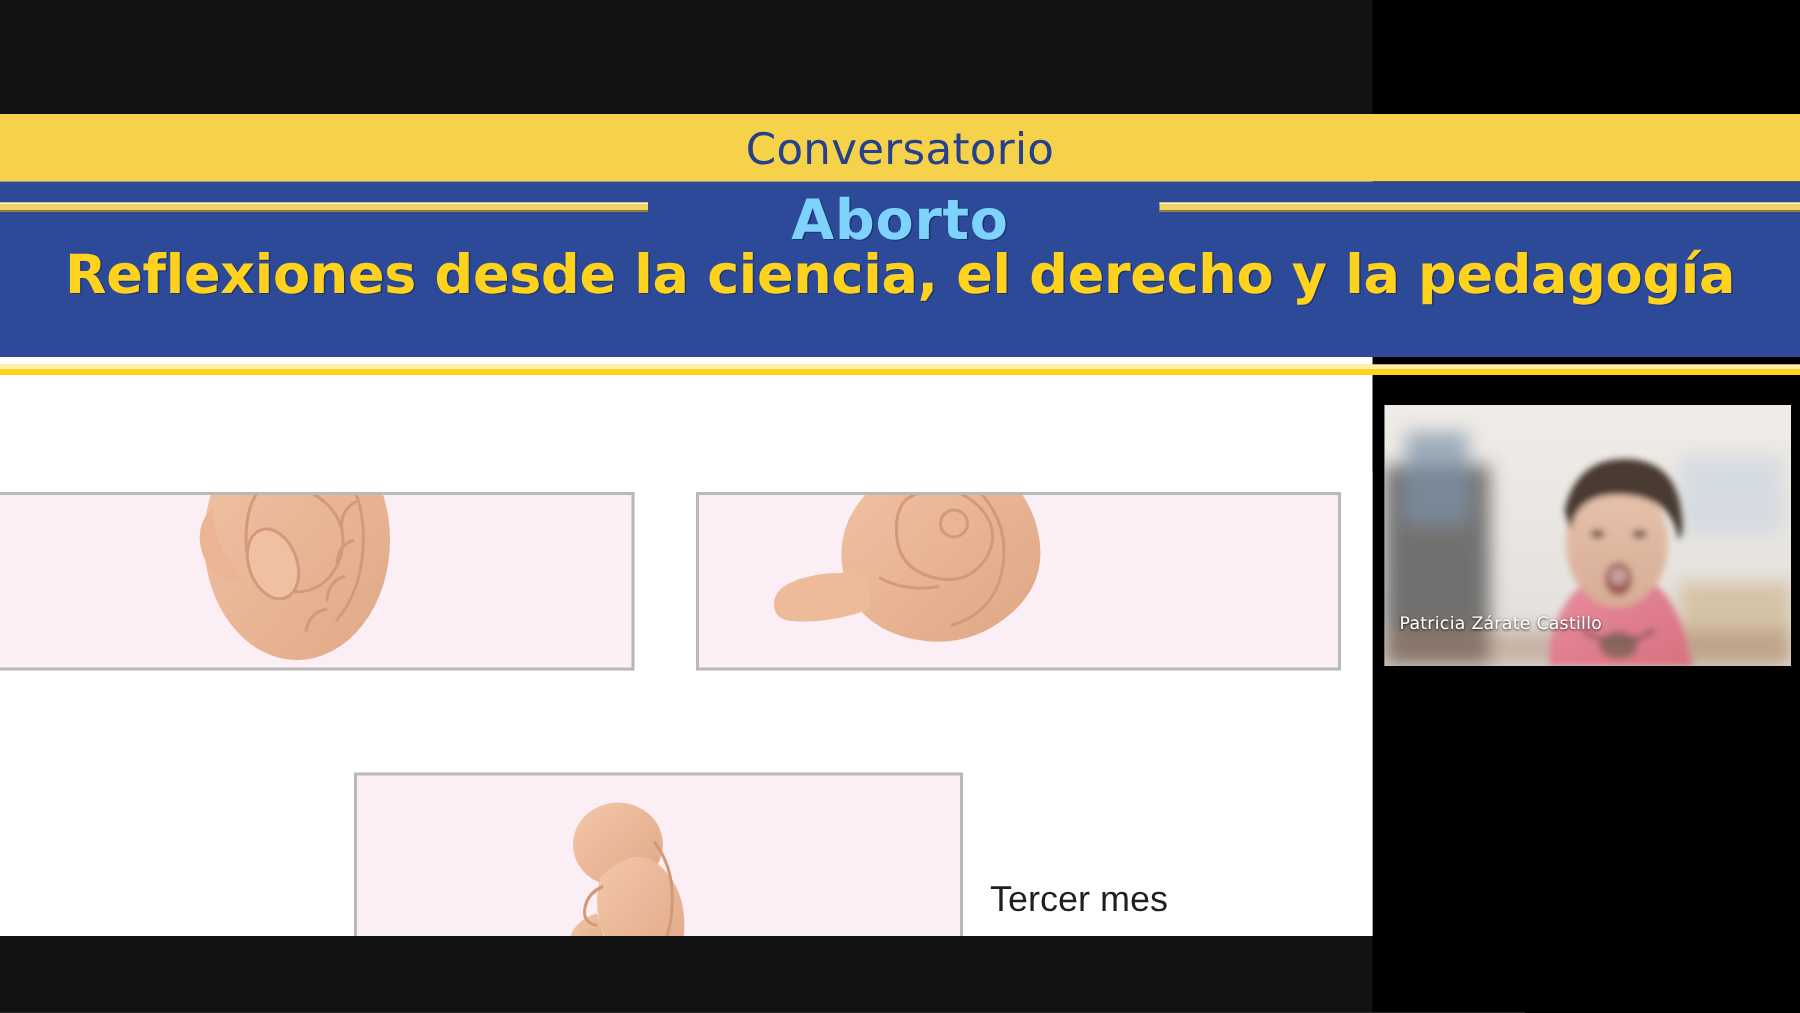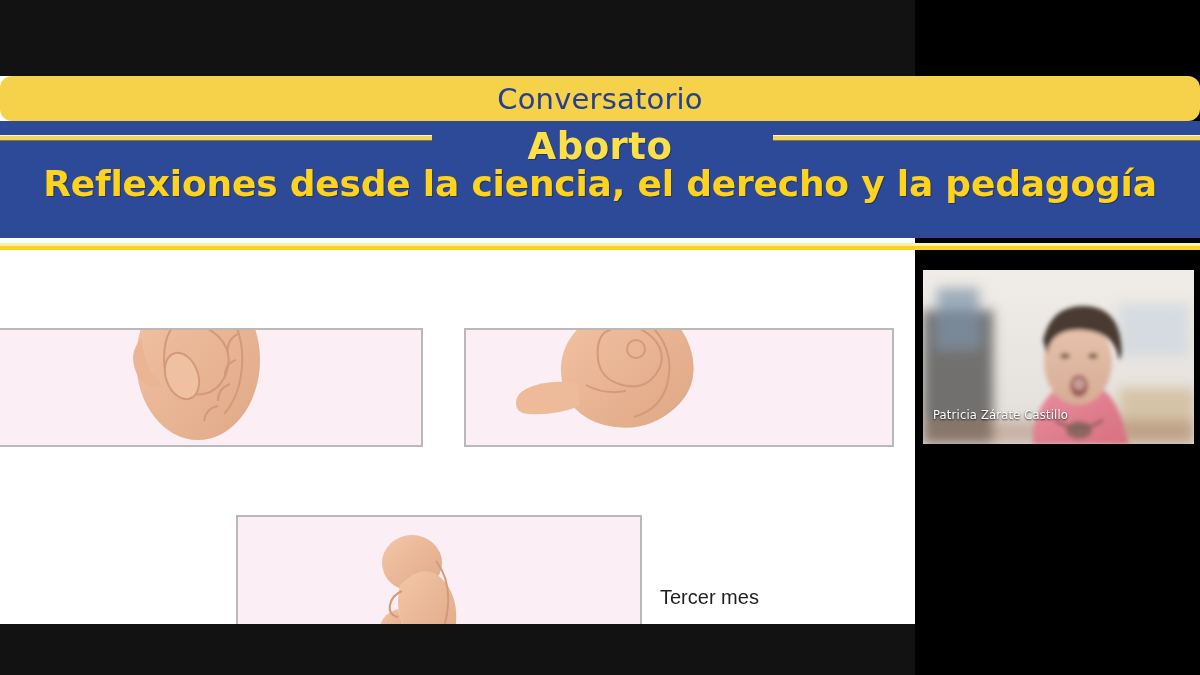--- a/index.html
+++ b/index.html
@@ -9,34 +9,34 @@
 
   
   .lb-left{position:absolute;left:0;width:915px;background:#121212;}
   .lb-right{position:absolute;left:915px;width:285px;background:#000;}
 
   
   #share{position:absolute;left:0;top:76px;width:915px;height:548px;background:#fff;overflow:hidden;}
 
   
   #banner{position:absolute;left:0;top:0;width:1200px;}
-  .band-yellow{position:absolute;left:0;top:76px;width:1200px;height:45px;background:#F5D24A;border-radius:12px;}
+  .band-yellow{position:absolute;left:0;top:76px;width:1200px;height:45px;background:#F5D24A;}
   .band-yellow .kicker{
       position:absolute;left:0;top:0;width:1200px;height:45px;
       display:flex;align-items:center;justify-content:center;
       color:#27408B;font-size:29px;font-weight:400;letter-spacing:.2px;
       font-family:"DejaVu Sans",sans-serif;
   }
   .band-blue{position:absolute;left:0;top:121px;width:1200px;height:117px;background:#2C4A97;}
   .rule{position:absolute;height:4px;background:#F0D36B;border-top:1px solid #fff6c8;border-bottom:1px solid #8a7a22;}
   .rule.left{left:0;top:135px;width:432px;}
   .rule.right{left:773px;top:135px;width:427px;}
   .main-word{
       position:absolute;left:0;top:125px;width:1200px;text-align:center;
-      color:#fde047;font-size:37px;font-weight:bold;letter-spacing:.5px;
+      color:#7dd3fc;font-size:37px;font-weight:bold;letter-spacing:.5px;
       font-family:"DejaVu Sans",sans-serif;
       text-shadow:1px 1px 0 #1d3470;
   }
   .sub-line{
       position:absolute;left:0;top:163px;width:1200px;text-align:center;
       color:#FFD21E;font-size:36px;font-weight:bold;letter-spacing:-.2px;
       font-family:"DejaVu Sans",sans-serif;
       text-shadow:1px 1px 0 #1d3470;white-space:nowrap;
   }
   .band-underline{position:absolute;left:0;top:243px;width:1200px;height:7px;background:#FFD21E;}
@@ -52,21 +52,21 @@
   }
   .photo.p1{left:-40px;top:14px;width:463px;height:119px;}
   .photo.p2{left:464px;top:14px;width:430px;height:119px;}
   .photo.p3{left:236px;top:201px;width:406px;height:171px;}
 
   .caption{
       position:absolute;color:#1f1f1f;font-style:italic;
       font-family:"Liberation Sans",sans-serif;
   }
   .cap1{left:10px;top:128px;width:395px;text-align:center;font-size:22px;line-height:29px;}
-  .cap2{left:660px;top:272px;font-size:20px;font-style:normal;font-family:"Liberation Sans",sans-serif;}
+  .cap2{left:660px;top:272px;font-size:24px;font-style:normal;font-family:"Liberation Sans",sans-serif;}
 
   
   .emb{position:absolute;}
 
   
   #cam{position:absolute;left:920px;top:260px;width:277px;height:196px;background:#000;overflow:hidden;text-align:center;}
   #camvideo{position:absolute;left:3px;top:10px;width:271px;height:174px;overflow:hidden;
      background:linear-gradient(160deg,#e9e4df 0%,#f2efec 38%,#e6e3e0 62%,#dedbd8 100%);}
   .camname{
       position:absolute;left:10px;bottom:22px;color:#fff;font-size:11.5px;

